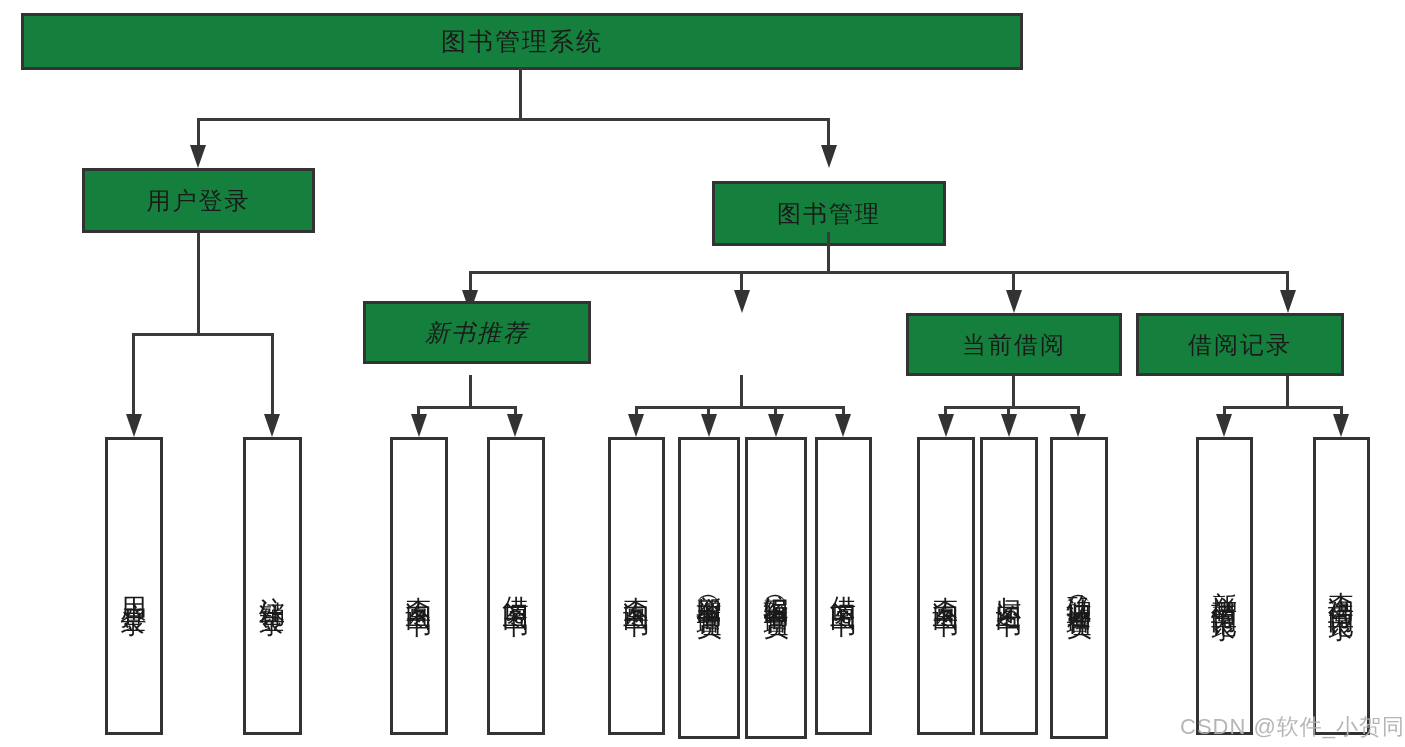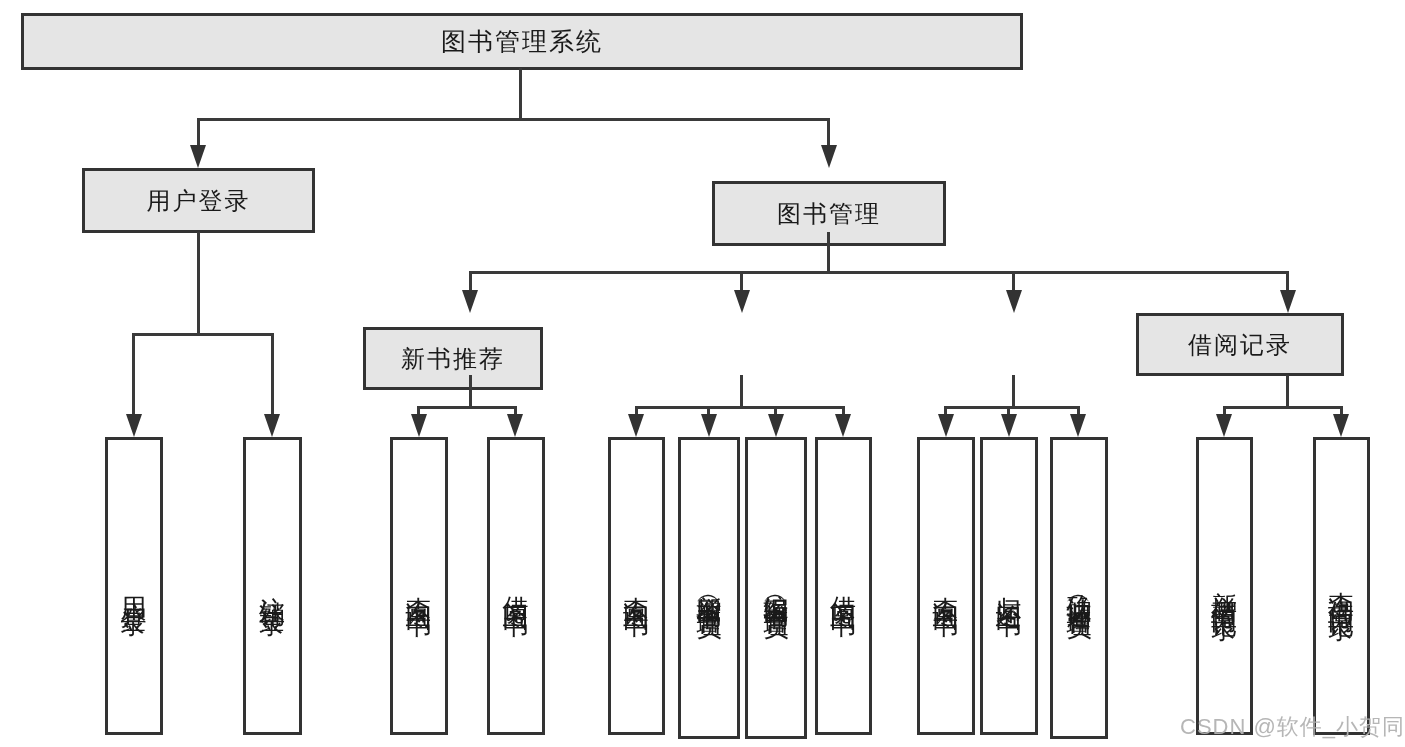--- a/index.html
+++ b/index.html
@@ -9,21 +9,21 @@
     position: relative;
     font-family: "Liberation Sans", sans-serif;
     overflow: hidden;
   }
   .stage { position: absolute; left: 0; top: 0; width: 1405px; height: 747px; background: #ffffff; }
 
   
   .node {
     position: absolute;
     border: 3px solid #333333;
-    background: #e5e5e5;
+    background: #15803d;
     display: flex;
     align-items: center;
     justify-content: center;
     color: #1a1a1a;
     font-size: 24px;
     letter-spacing: 2px;
     white-space: nowrap;
   }
   .vnode {
     position: absolute;
@@ -101,22 +101,25 @@
   <div class="hline" style="left:469px; top:271px; width:820px;"></div>
   <div class="vline" style="left:469px; top:271px; height:22px;"></div>
   <div class="arrow" style="left:462px; top:290px;"></div>
   <div class="vline" style="left:740px; top:271px; height:22px;"></div>
   <div class="arrow" style="left:734px; top:290px;"></div>
   <div class="vline" style="left:1012px; top:271px; height:22px;"></div>
   <div class="arrow" style="left:1006px; top:290px;"></div>
   <div class="vline" style="left:1286px; top:271px; height:22px;"></div>
   <div class="arrow" style="left:1280px; top:290px;"></div>
 
-  <div class="node" style="left:363px; top:327px; width:180px; height:63px;">
+  <div class="node" style="left:363px; top:301px; width:228px; height:63px;font-style:italic;">
     <span>新书推荐</span>
+  </div>
+  <div class="node" style="left:906px; top:313px; width:216px; height:63px;">
+    <span>当前借阅</span>
   </div>
   <div class="node" style="left:1136px; top:313px; width:208px; height:63px;">
     <span>借阅记录</span>
   </div>
 
   <div class="vline" style="left:469px; top:375px; height:33px;"></div>
   <div class="hline" style="left:417px; top:406px; width:100px;"></div>
   <div class="vline" style="left:417px; top:406px; height:12px;"></div>
   <div class="arrow" style="left:411px; top:414px;"></div>
   <div class="vline" style="left:514px; top:406px; height:12px;"></div>

